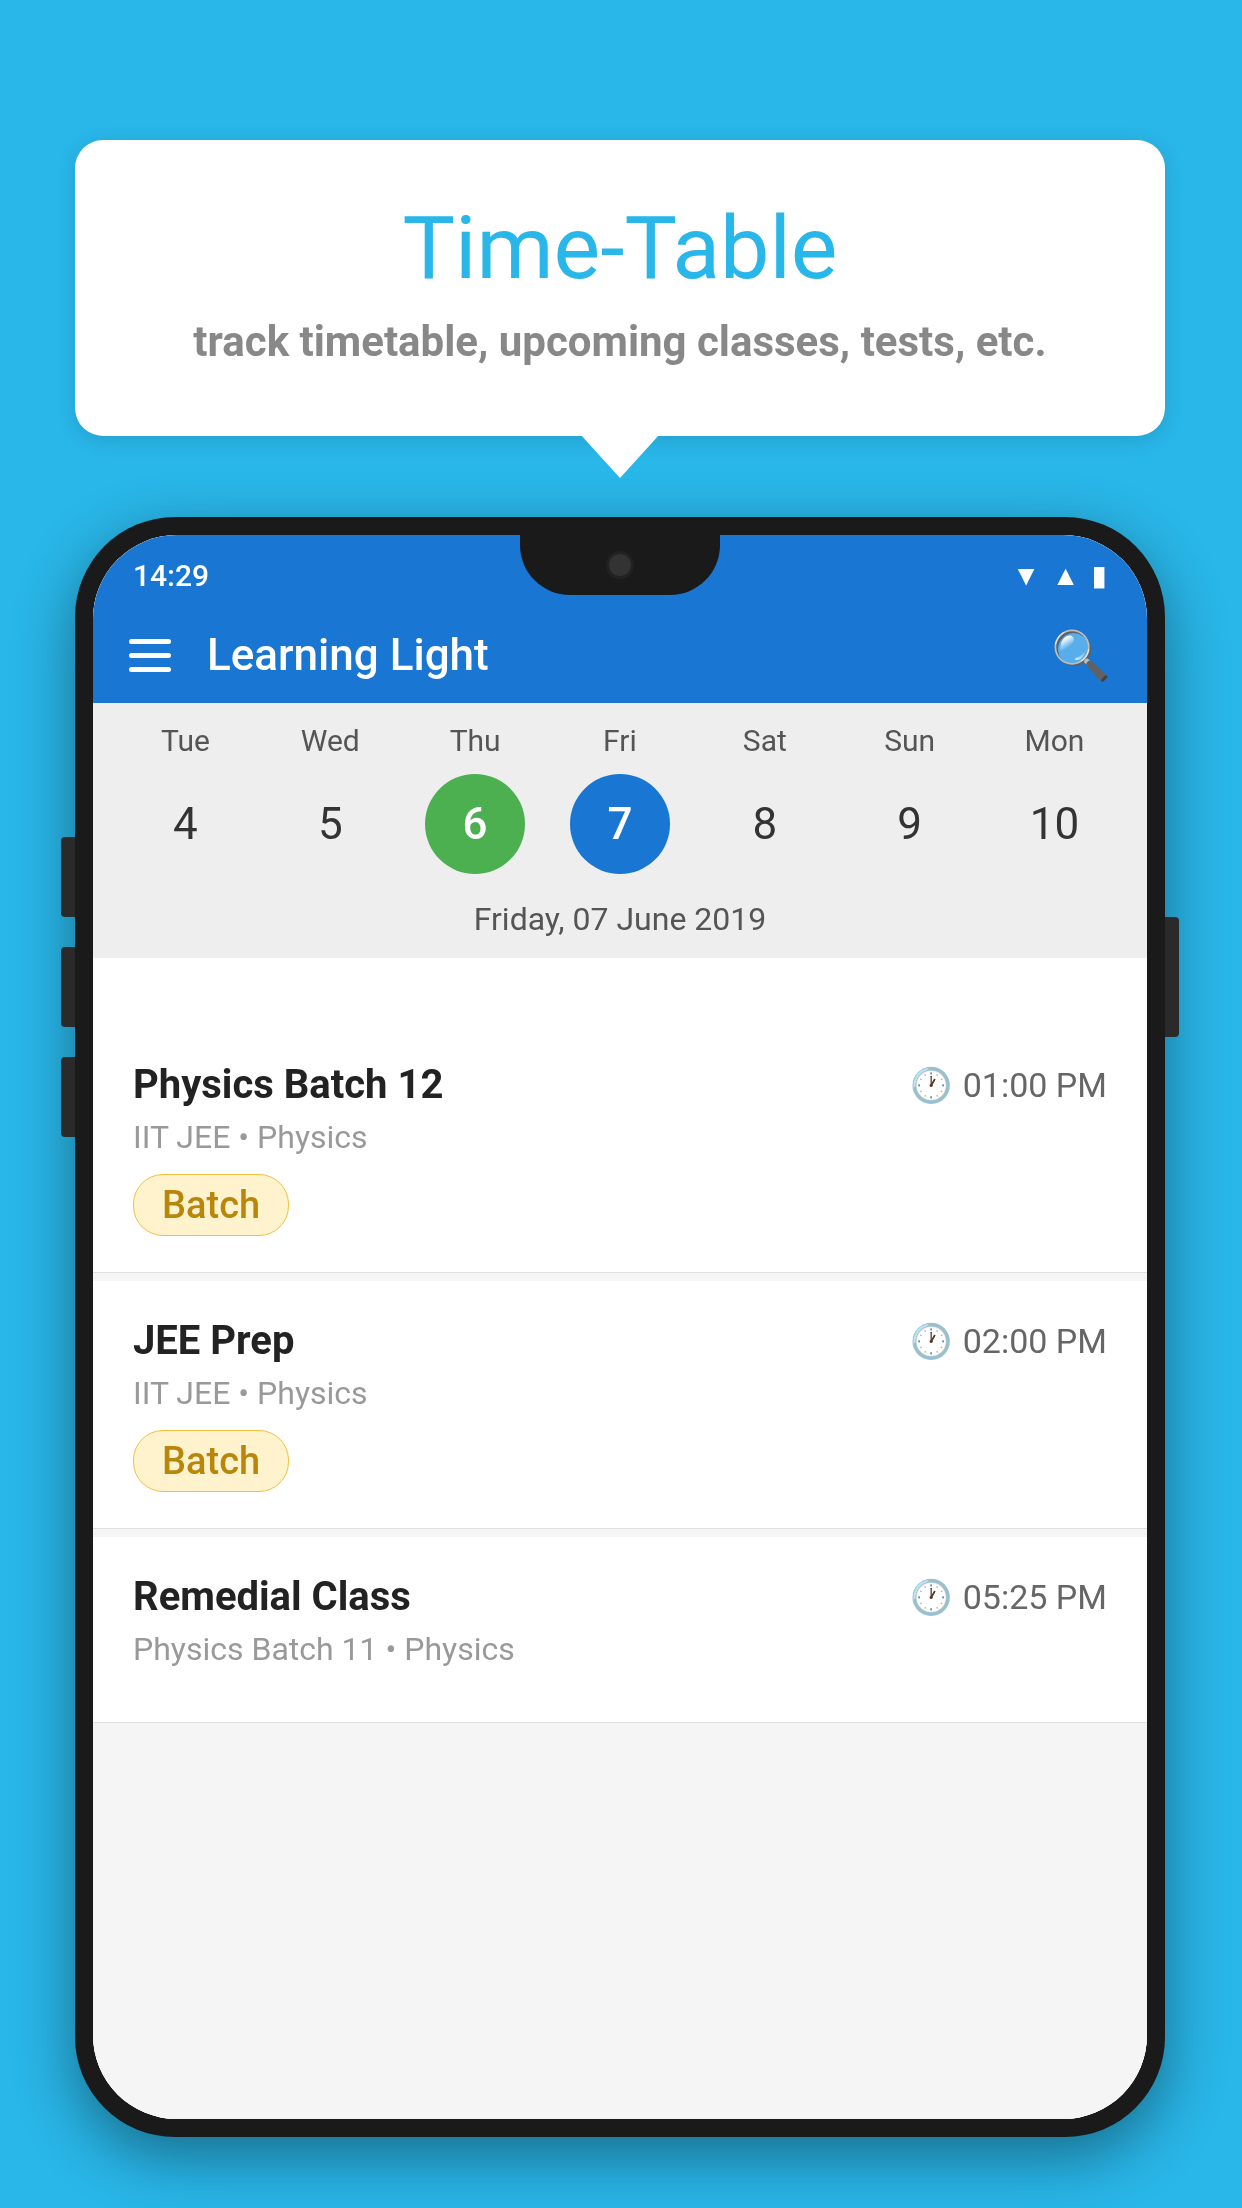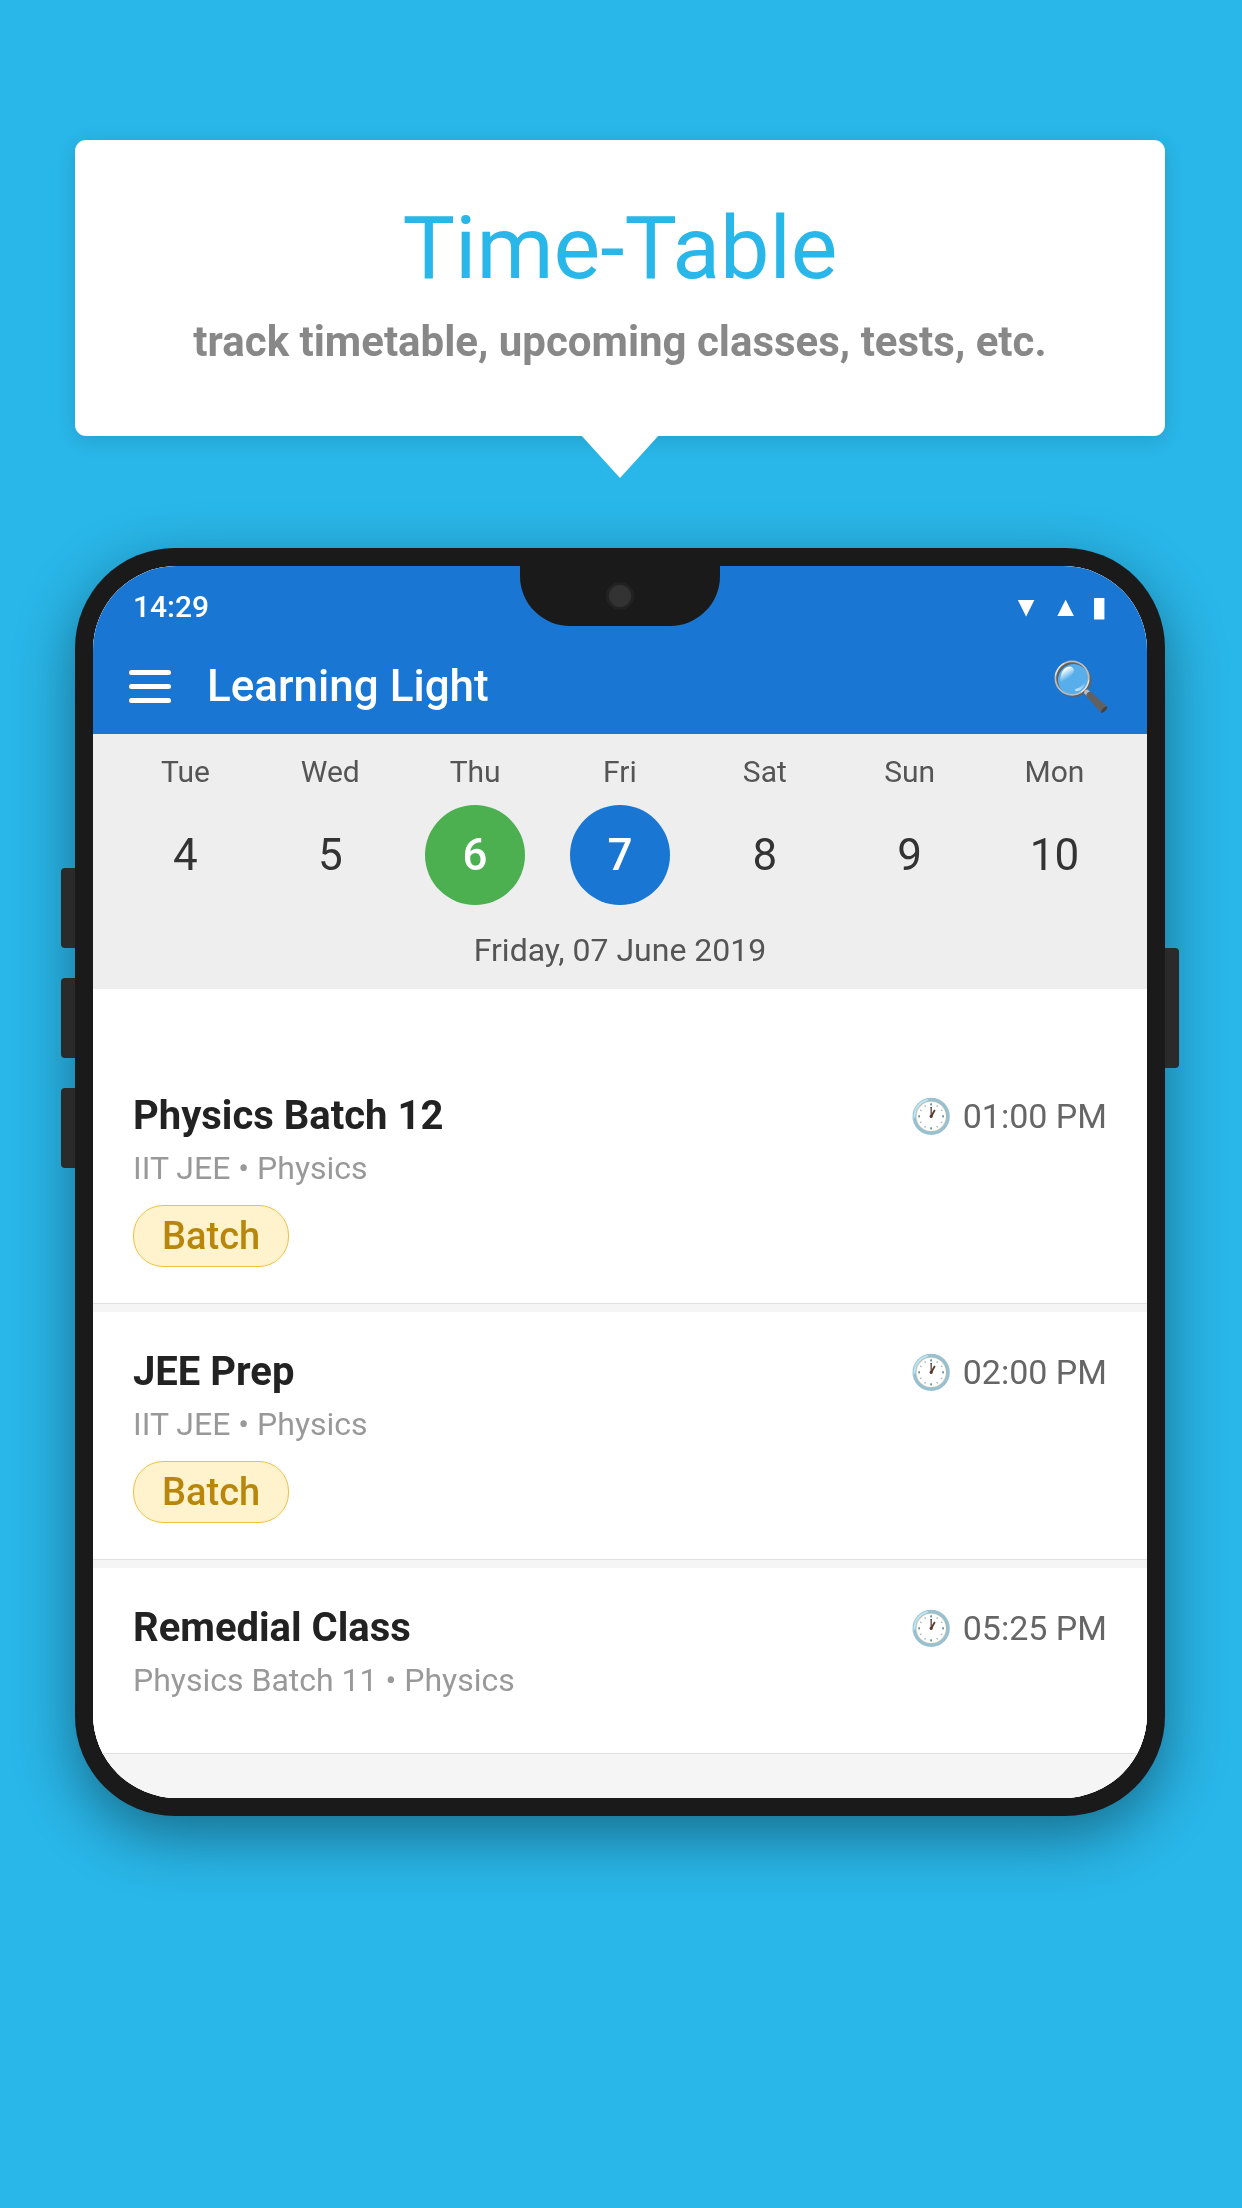--- a/index.html
+++ b/index.html
@@ -14,21 +14,21 @@
       position: relative;
     }
 
     
     .tooltip-card {
       position: absolute;
       top: 140px;
       left: 75px;
       width: 1090px;
       background: white;
-      border-radius: 11px;
+      border-radius: 28px;
       padding: 60px 50px 70px;
       text-align: center;
       box-shadow: 0 4px 20px rgba(0,0,0,0.12);
     }
 
     .tooltip-card::after {
       content: '';
       position: absolute;
       bottom: -42px;
       left: 50%;
@@ -51,24 +51,24 @@
     .tooltip-subtitle {
       font-size: 42px;
       color: #888;
       font-weight: 700;
       text-align: center;
     }
 
     
     .phone-container {
       position: absolute;
-      top: 548px;
+      top: 517px;
       left: 75px;
       width: 1090px;
-      height: 1268px;
+      height: 1620px;
     }
 
     .phone-outer {
       width: 100%;
       height: 100%;
       background: #1a1a1a;
       border-radius: 100px;
       position: relative;
       box-shadow: 0 20px 60px rgba(0,0,0,0.4);
       padding: 18px;

